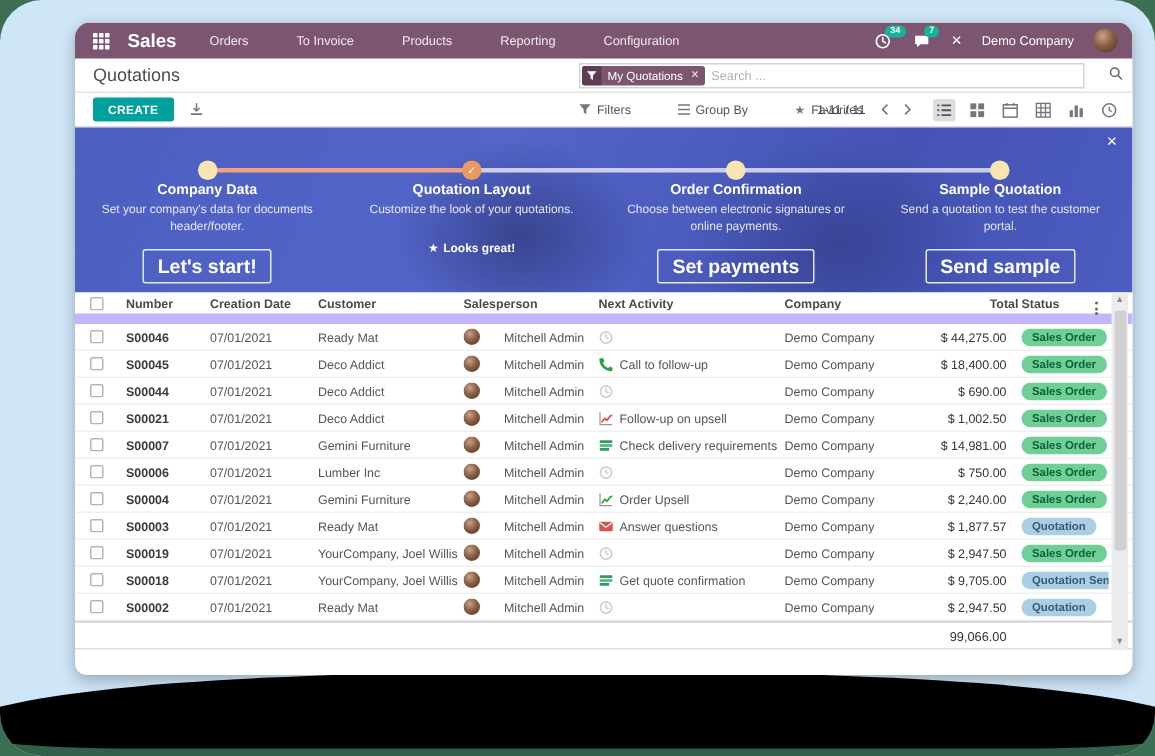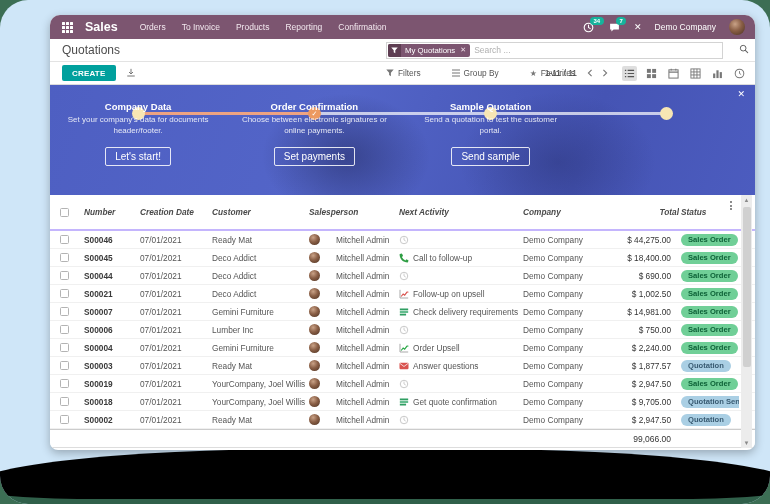--- a/index.html
+++ b/index.html
@@ -18,21 +18,21 @@
   
   .window { position:absolute; left:50px; top:15px; width:705px; height:435px;
     background:#fff; border-radius:10px 10px 8px 8px; overflow:hidden;
     box-shadow:0 3px 10px rgba(0,0,0,.28); }
 
   
   .topbar { height:24px; background:#7c5570; display:flex; align-items:center; padding:0 10px 0 12px; gap:8px; }
   .apps-grid { width:11px; height:11px; display:grid; grid-template-columns:repeat(3,3px); grid-template-rows:repeat(3,3px); gap:1px; cursor:pointer; }
   .apps-grid i { background:#fff; border-radius:0.5px; }
   .app-title { color:#fff; font-size:12.5px; font-weight:700; margin:0 14px 0 4px; }
-  .menu { display:flex; gap:16px; }
+  .menu { display:flex; gap:32px; }
   .menu span { color:#f3e9ef; font-size:8.5px; cursor:pointer; }
   .spacer { flex:1; }
   .systray { display:flex; align-items:center; gap:13px; }
   .sys-icon { position:relative; width:13px; height:13px; display:flex; align-items:center; justify-content:center; cursor:pointer; }
   .sys-badge { position:absolute; top:-4px; left:8px; background:#16b39c; color:#fff; font-size:6px; font-weight:700;
     border-radius:6px; padding:1px 3.5px; line-height:1; }
   .sys-x { color:#fff; font-size:9px; font-weight:700; cursor:pointer; }
   .company-name { color:#fff; font-size:8.5px; cursor:pointer; }
   .avatar-lg { width:16px; height:16px; border-radius:50%;
     background:radial-gradient(circle at 38% 32%, #c9a287 0%, #8a5f46 45%, #4a3020 100%); cursor:pointer; }
@@ -74,35 +74,35 @@
   .banner-close { position:absolute; top:4px; right:10px; color:#fff; font-size:9px; cursor:pointer; }
   .timeline { position:absolute; left:0; right:0; top:22px; height:13px; }
   .seg { position:absolute; top:5px; height:2.5px; }
   .seg1 { left:12.5%; width:25%; background:#eda382; }
   .seg2 { left:37.5%; width:25%; background:rgba(255,255,255,.7); }
   .seg3 { left:62.5%; width:25%; background:rgba(255,255,255,.7); }
   .dot { position:absolute; top:0; width:13px; height:13px; border-radius:50%; background:#f7e6b4; margin-left:-6.5px;
     display:flex; align-items:center; justify-content:center; }
   .dot.done { background:#ec9960; }
   .dot.done::after { content:"✓"; color:#fff; font-size:7px; font-weight:700; }
-  .steps { position:absolute; inset:0; display:flex; padding-top:16px; }
+  .steps { position:absolute; inset:0; display:flex; padding-top:36px; }
   .step { width:25%; display:flex; flex-direction:column; align-items:center; text-align:center; }
   .step-title { color:#fff; font-size:9.5px; font-weight:700; margin-bottom:3px; }
   .step-desc { color:rgba(255,255,255,.85); font-size:8px; line-height:1.35; max-width:150px; }
   .step-action { margin-top:9px; }
-  .step-btn { background:transparent; border:1px solid rgba(255,255,255,.85); color:#fff; font-size:10px; font-weight:400;
+  .step-btn { background:transparent; border:1px solid rgba(255,255,255,.85); color:#fff; font-size:13px; font-weight:700;
     padding:3px 9px; border-radius:2px; cursor:pointer; font-family:inherit; }
   .star-text { color:#fff; font-size:8px; font-weight:700; margin-top:11px; cursor:pointer; }
   .star-text .star-glyph2 { color:#fff; font-size:8px; margin-right:3px; }
 
   
   .table-area { position:relative; background:#fff; }
   .tgrid { display:grid; grid-template-columns:24px 56px 72px 1fr 90px 124px 84px 72px 60px;
     align-items:center; padding:0 16px 0 10px; }
-  .thead { height:36px; border-bottom:2px solid #c4b5fd; font-size:8.3px; font-weight:700; color:#4a4a4a; position:relative;font-style:italic; }
+  .thead { height:21px; border-bottom:7px solid #c4b5fd; font-size:8.3px; font-weight:700; color:#4a4a4a; position:relative; }
   .thead .col-total { text-align:right; }
   .trow { height:18px; border-bottom:1px solid #f0f0f0; font-size:8.3px; color:#555; cursor:pointer; }
   .cell { white-space:nowrap; overflow:hidden; text-overflow:ellipsis; }
   .cell-number { font-weight:700; color:#3a3a3a; }
   .cell-total { text-align:right; color:#333; padding-right:8px; }
   .cell-status { padding-left:2px; }
   .cb { width:9px; height:9px; border:1px solid #b3b3b3; border-radius:1.5px; background:#fff; cursor:pointer; }
   .sales-person { display:flex; align-items:center; gap:16px; }
   .avatar-sm { width:11px; height:11px; border-radius:50%; flex:0 0 auto;
     background:radial-gradient(circle at 38% 32%, #c9a287 0%, #8a5f46 45%, #4a3020 100%); }
@@ -144,21 +144,21 @@
           <i></i>
           <i></i>
           <i></i>
       </div>
       <div class="app-title">Sales</div>
       <div class="menu" id="top-menu">
           <span>Orders</span>
           <span>To Invoice</span>
           <span>Products</span>
           <span>Reporting</span>
-          <span>Confirmation</span>
+          <span>Configuration</span>
         </div>
       <div class="spacer"></div>
       <div class="systray">
         <div class="sys-icon">
           <svg width="11" height="11" viewBox="0 0 12 12">
               <circle cx="6" cy="6" r="4.7" fill="none" stroke="#fff" stroke-width="1.2"></circle>
               <path d="M6 3.2V6l2 1.2" fill="none" stroke="#fff" stroke-width="1.1" stroke-linecap="round"></path>
             </svg>
           <span class="sys-badge">34</span>
         </div>
@@ -289,20 +289,25 @@
         <div class="dot" style="left:62.5%"></div>
         <div class="dot" style="left:87.5%"></div>
       </div>
       <div class="steps" id="banner-steps">
   <div class="step">
     <div class="step-title">Company Data</div>
     <div class="step-desc">Set your company's data for documents header/footer.</div>
     <div class="step-action"><button class="step-btn">Let's start!</button></div>
   </div>
 
+  <div class="step">
+    <div class="step-title">Quotation Layout</div>
+    <div class="step-desc">Customize the look of your quotations.</div>
+    <div class="step-action"><span class="star-text"><span class="star-glyph2">★</span><span class="star-lbl">Looks great!</span></span></div>
+  </div>
 
   <div class="step">
     <div class="step-title">Order Confirmation</div>
     <div class="step-desc">Choose between electronic signatures or online payments.</div>
     <div class="step-action"><button class="step-btn">Set payments</button></div>
   </div>
 
   <div class="step">
     <div class="step-title">Sample Quotation</div>
     <div class="step-desc">Send a quotation to test the customer portal.</div>

